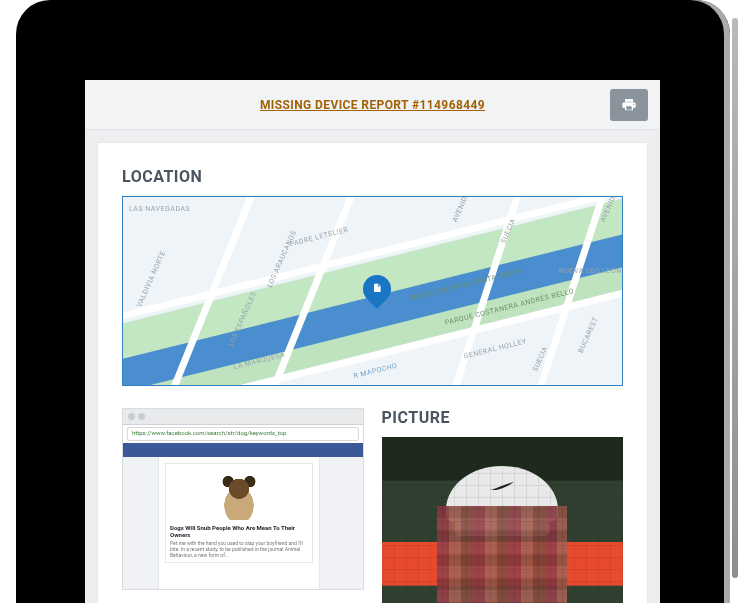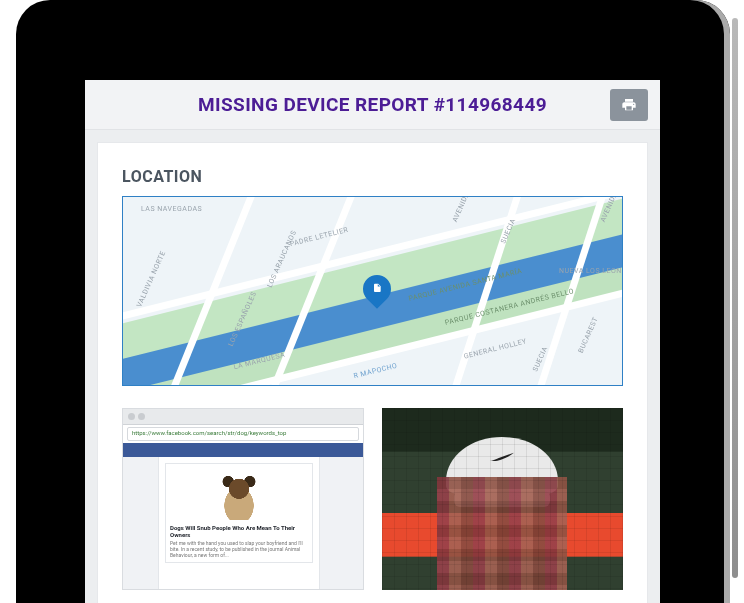--- a/index.html
+++ b/index.html
@@ -41,24 +41,25 @@
   .report-header {
     height: 50px;
     background: #f2f3f5;
     border-bottom: 1px solid #e1e3e6;
     display: flex;
     align-items: center;
     justify-content: center;
     position: relative;
   }
   .report-title {
-    font-size: 19px;
+    font-size: 12px;
     font-weight: 700;
     letter-spacing: .4px;
-    color: #4c1d95;
+    color: #a16207;
+    text-decoration: underline;
   }
   .print-btn {
     position: absolute;
     right: 12px; top: 9px;
     width: 38px; height: 32px;
     background: #8b939c;
     border-radius: 3px;
     display: flex; align-items:center; justify-content:center;
     cursor: pointer;
   }
@@ -219,21 +220,21 @@
       <div class="park1"></div>
       <div class="park2"></div>
       <div class="river"></div>
       <div class="road r1"></div>
       <div class="road r2"></div>
       <div class="road r3"></div>
       <div class="road r4"></div>
       <div class="road r5"></div>
       <div class="road r6"></div>
 
-      <div class="road-label" style="left:18px;  top:8px;">LAS NAVEGADAS</div>
+      <div class="road-label" style="left:6px;  top:8px;">LAS NAVEGADAS</div>
       <div class="road-label" style="left:166px;top:36px;transform:rotate(-14deg);">PADRE LETELIER</div>
       <div class="road-label" style="left:128px;top:58px;transform:rotate(-66deg);">LOS ARAUCANOS</div>
       <div class="road-label" style="left:-2px; top:78px;transform:rotate(-66deg);">VALDIVIA NORTE</div>
       <div class="road-label" style="left:90px; top:118px;transform:rotate(-66deg);">LOS ESPAÑOLES</div>
       <div class="road-label" style="left:110px;top:160px;transform:rotate(-14deg);">LA MARQUESA</div>
       <div class="road-label" style="left:322px;top:6px; transform:rotate(-66deg);">AVENIDA</div>
       <div class="road-label" style="left:372px;top:30px;transform:rotate(-66deg);">SUECIA</div>
       <div class="road-label" style="left:230px;top:170px;transform:rotate(-14deg);color:#6fa2cf;">R MAPOCHO</div>
       <div class="road-label" style="left:340px;top:148px;transform:rotate(-14deg);">GENERAL HOLLEY</div>
       <div class="road-label" style="left:404px;top:158px;transform:rotate(-66deg);">SUECIA</div>
@@ -267,20 +268,21 @@
                 <div class="headline">Dogs Will Snub People Who Are Mean To Their Owners</div>
                 <div class="sub">Pet me with the hand you used to slap your boyfriend and I'll bite. In a recent study, to be published in the journal Animal Behaviour, a new form of...</div>
               </div>
             </div>
             <div class="fb-right"></div>
           </div>
         </div>
       </div>
 
       <div class="col">
+        <div class="section-heading">PICTURE</div>
         <div class="pic-frame">
           <div class="pix"></div>
           <div class="cap">
             <div class="swoosh">
               <svg viewBox="0 0 48 16">
                   <path d="M2 14c4 1 9-1 16-4l28-10c-6 5-14 10-24 13C14 16 6 16 2 14z"></path>
                 </svg>
             </div>
           </div>
           <div class="mosaic2"></div>

